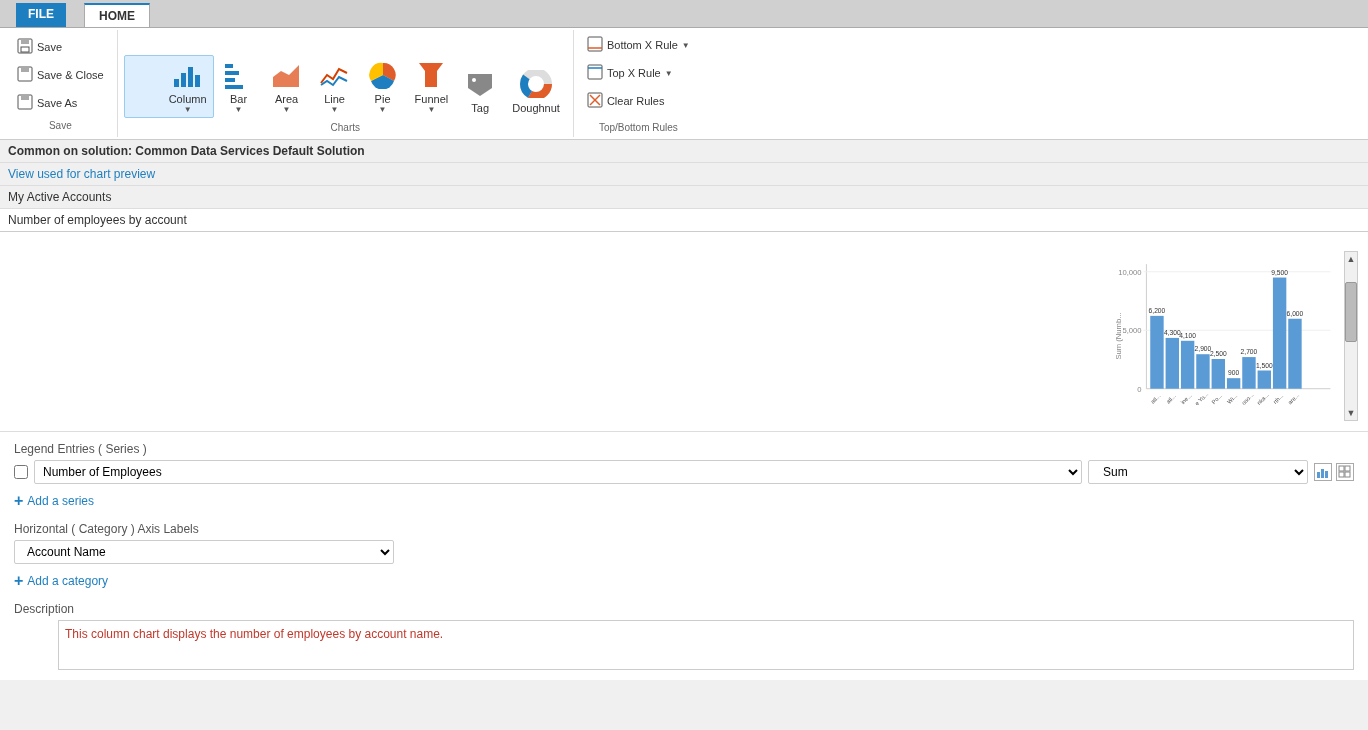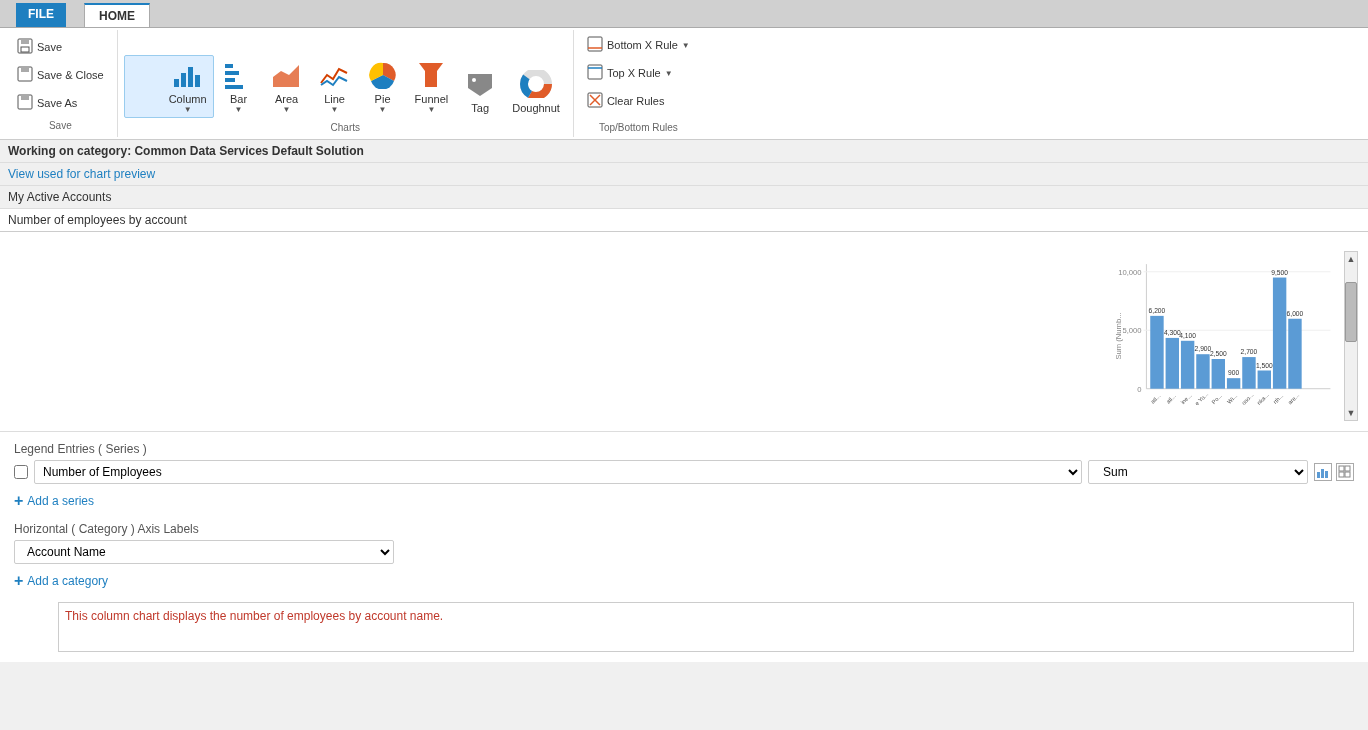--- a/index.html
+++ b/index.html
@@ -228,21 +228,21 @@
             </svg>
         </span>
         <span>Clear Rules</span>
       </div>
     </div>
     <span class="ribbon-group-label">Top/Bottom Rules</span>
   </div>
 </div>
 
 <div class="info-bar">
-  <strong>Working on category: Common Data Services Default Solution</strong>
+  <strong>Common on solution: Common Data Services Default Solution</strong>
 </div>
 
 <div class="view-link">View used for chart preview</div>
 
 <div class="info-bar" style="border-bottom:1px solid #ddd;">
   <span>My Active Accounts</span>
 </div>
 
 <div class="chart-title-bar">
   <span>Number of employees by account</span>
@@ -354,16 +354,17 @@
     <select class="cat-select"><option>Account Name</option></select>
   </div>
 
   <div class="add-btn">
     <span class="plus">+</span>
     <span>Add a category</span>
   </div>
 
   <div style="height:10px;"></div>
 
+  <div class="desc-label">Description</div>
   <div class="description-box">
     <span>This column chart displays the number of employees by account name.</span>
   </div>
 </div>
 
 </body></html>

